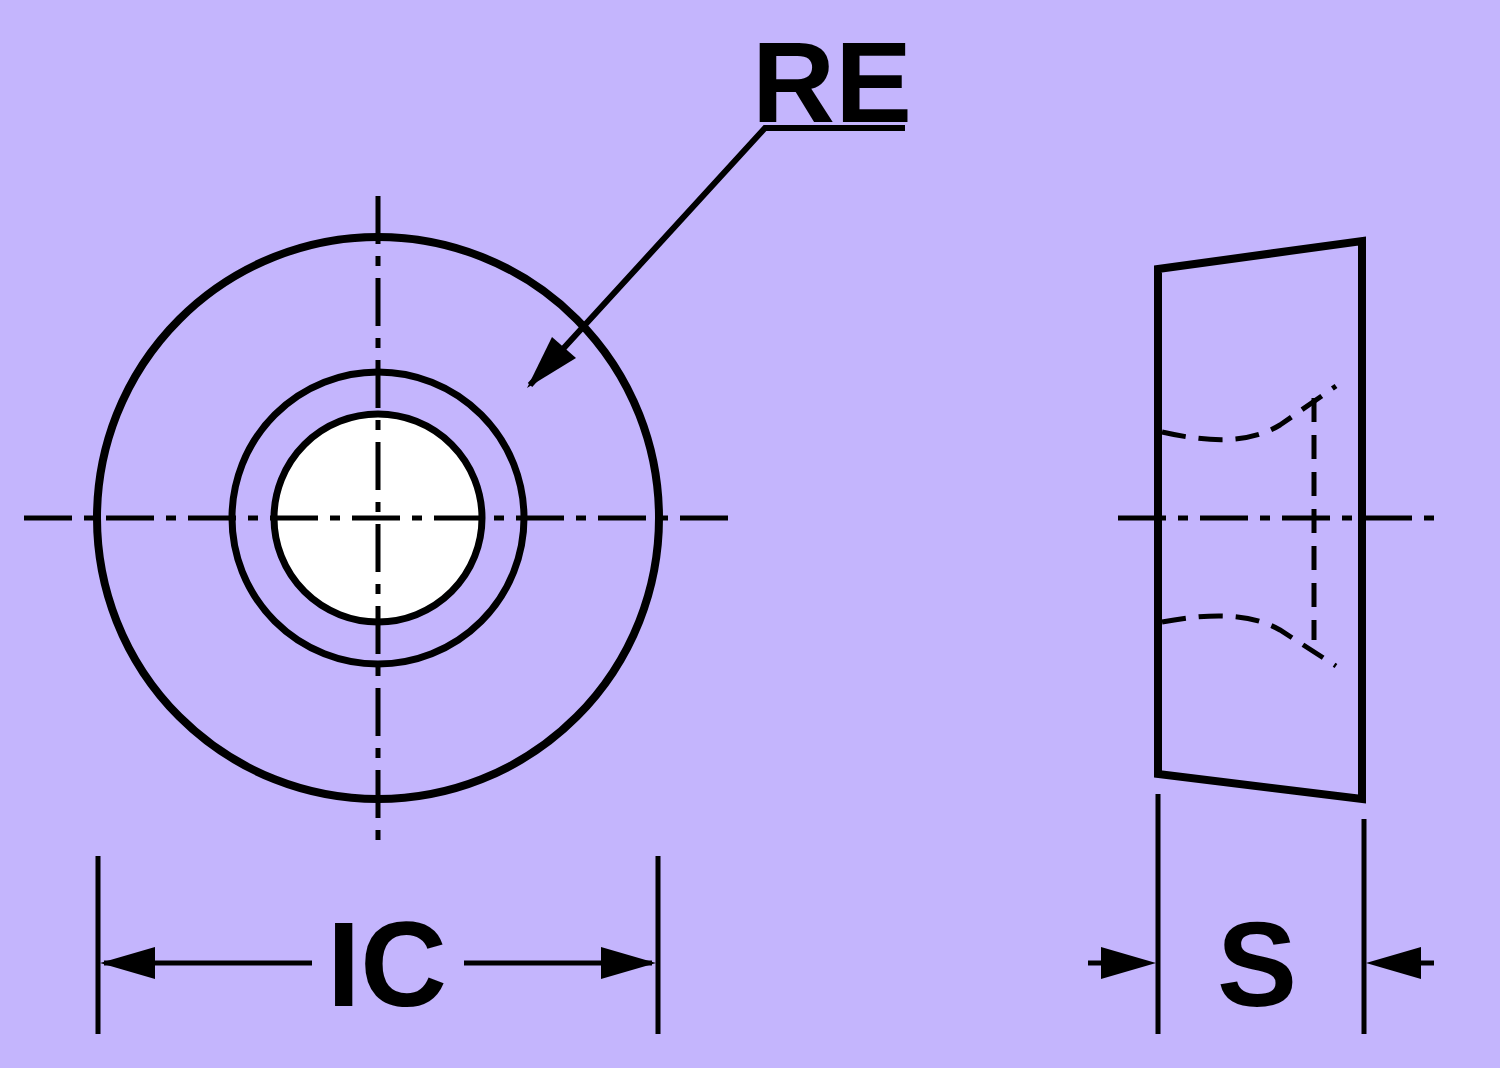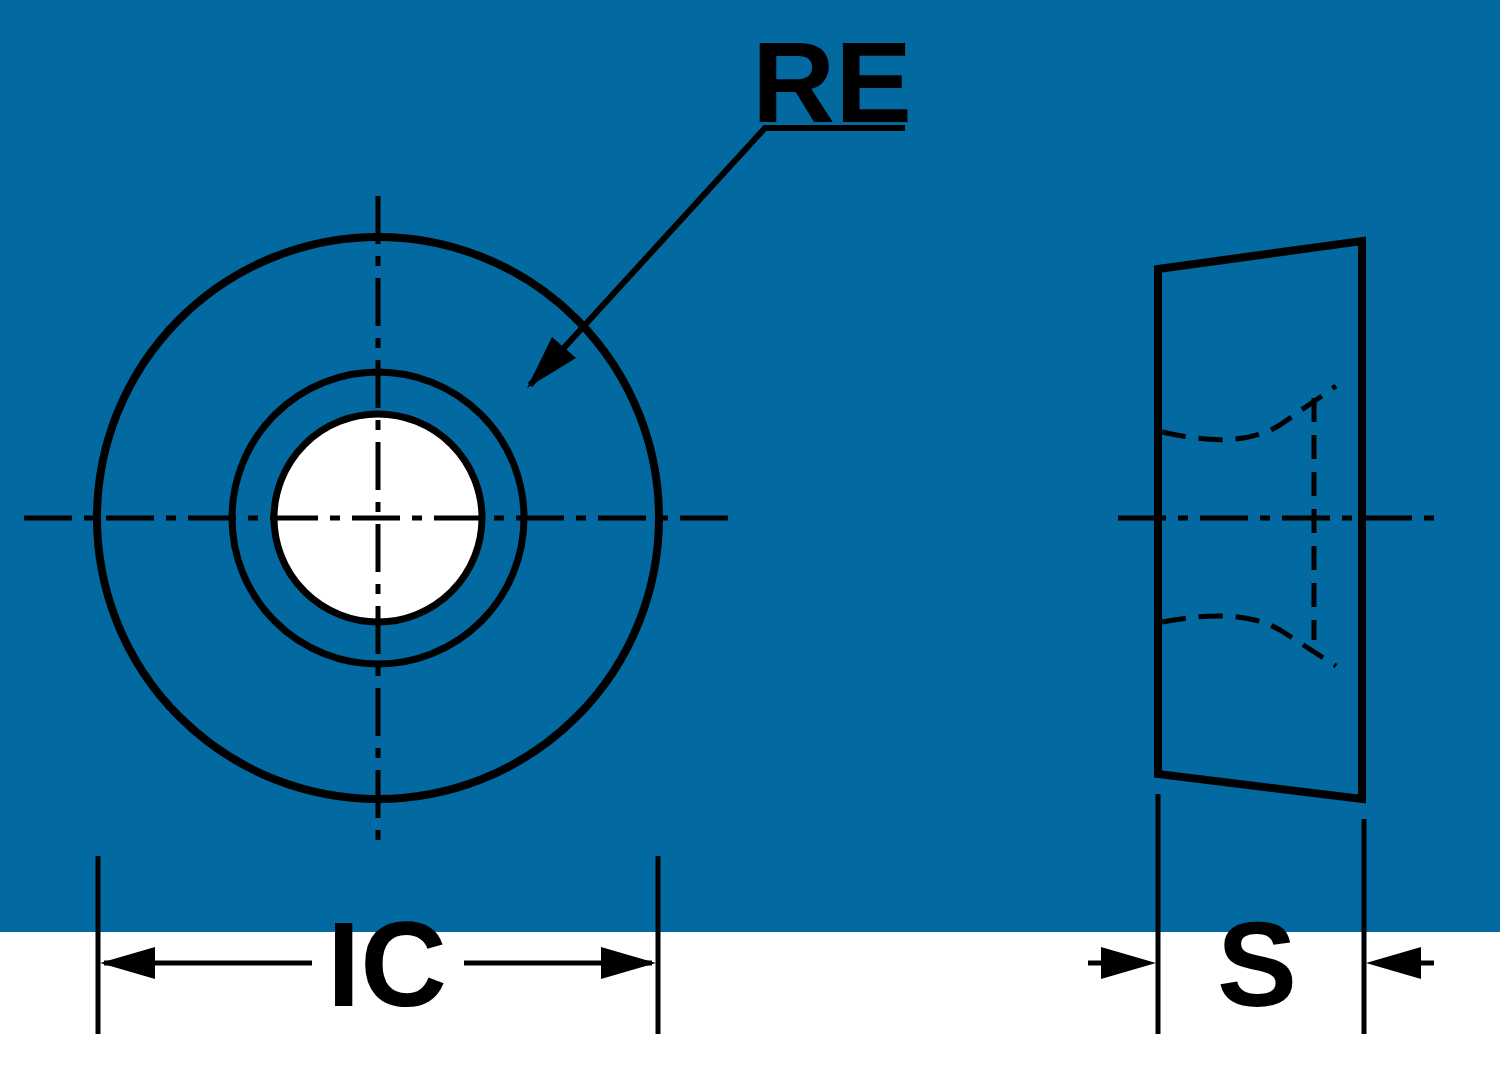--- a/index.html
+++ b/index.html
@@ -6,22 +6,22 @@
     margin: 0;
     padding: 0;
     background: #FFFFFF;
     width: 1500px;
     height: 1068px;
     overflow: hidden;
   }
   .stage {
     position: relative;
     width: 1500px;
-    height: 932px;
-    background: #0369a1;
+    height: 1068px;
+    background: #c4b5fd;
   }
   svg { display: block; }
 
   .outline {
     stroke: #000000;
     stroke-width: 8;
     fill: none;
     stroke-linejoin: miter;
   }
   .ring {

